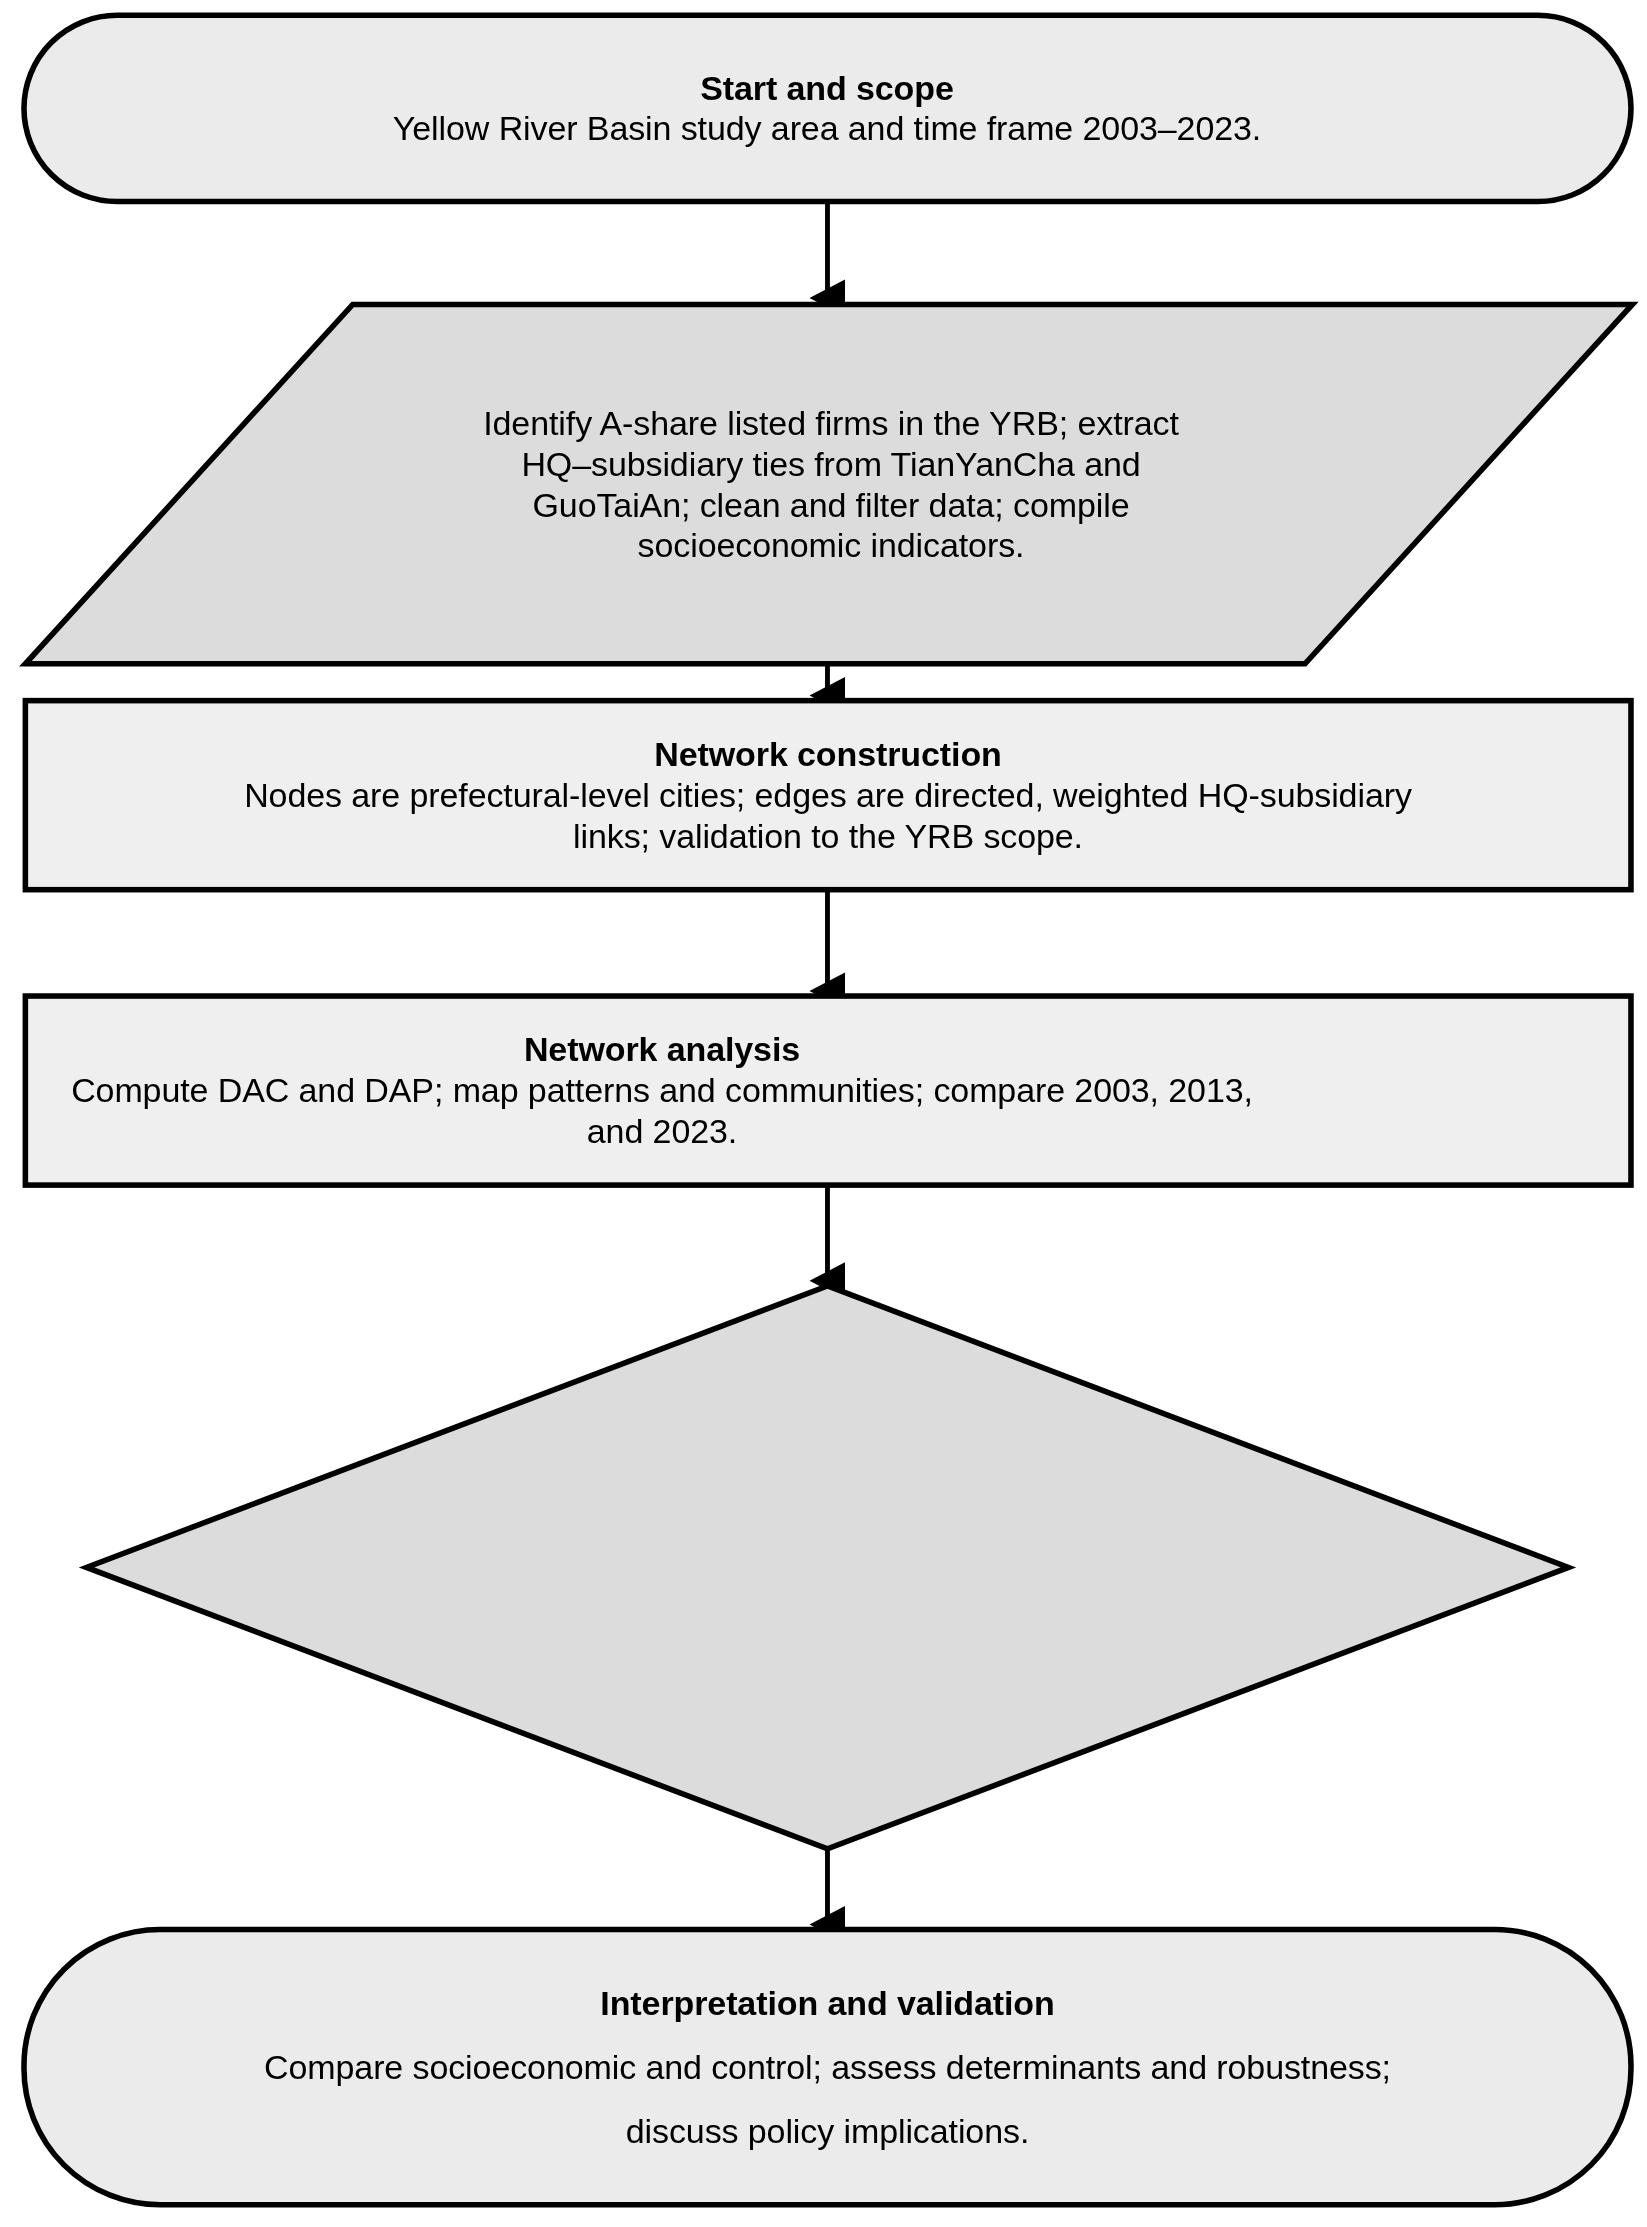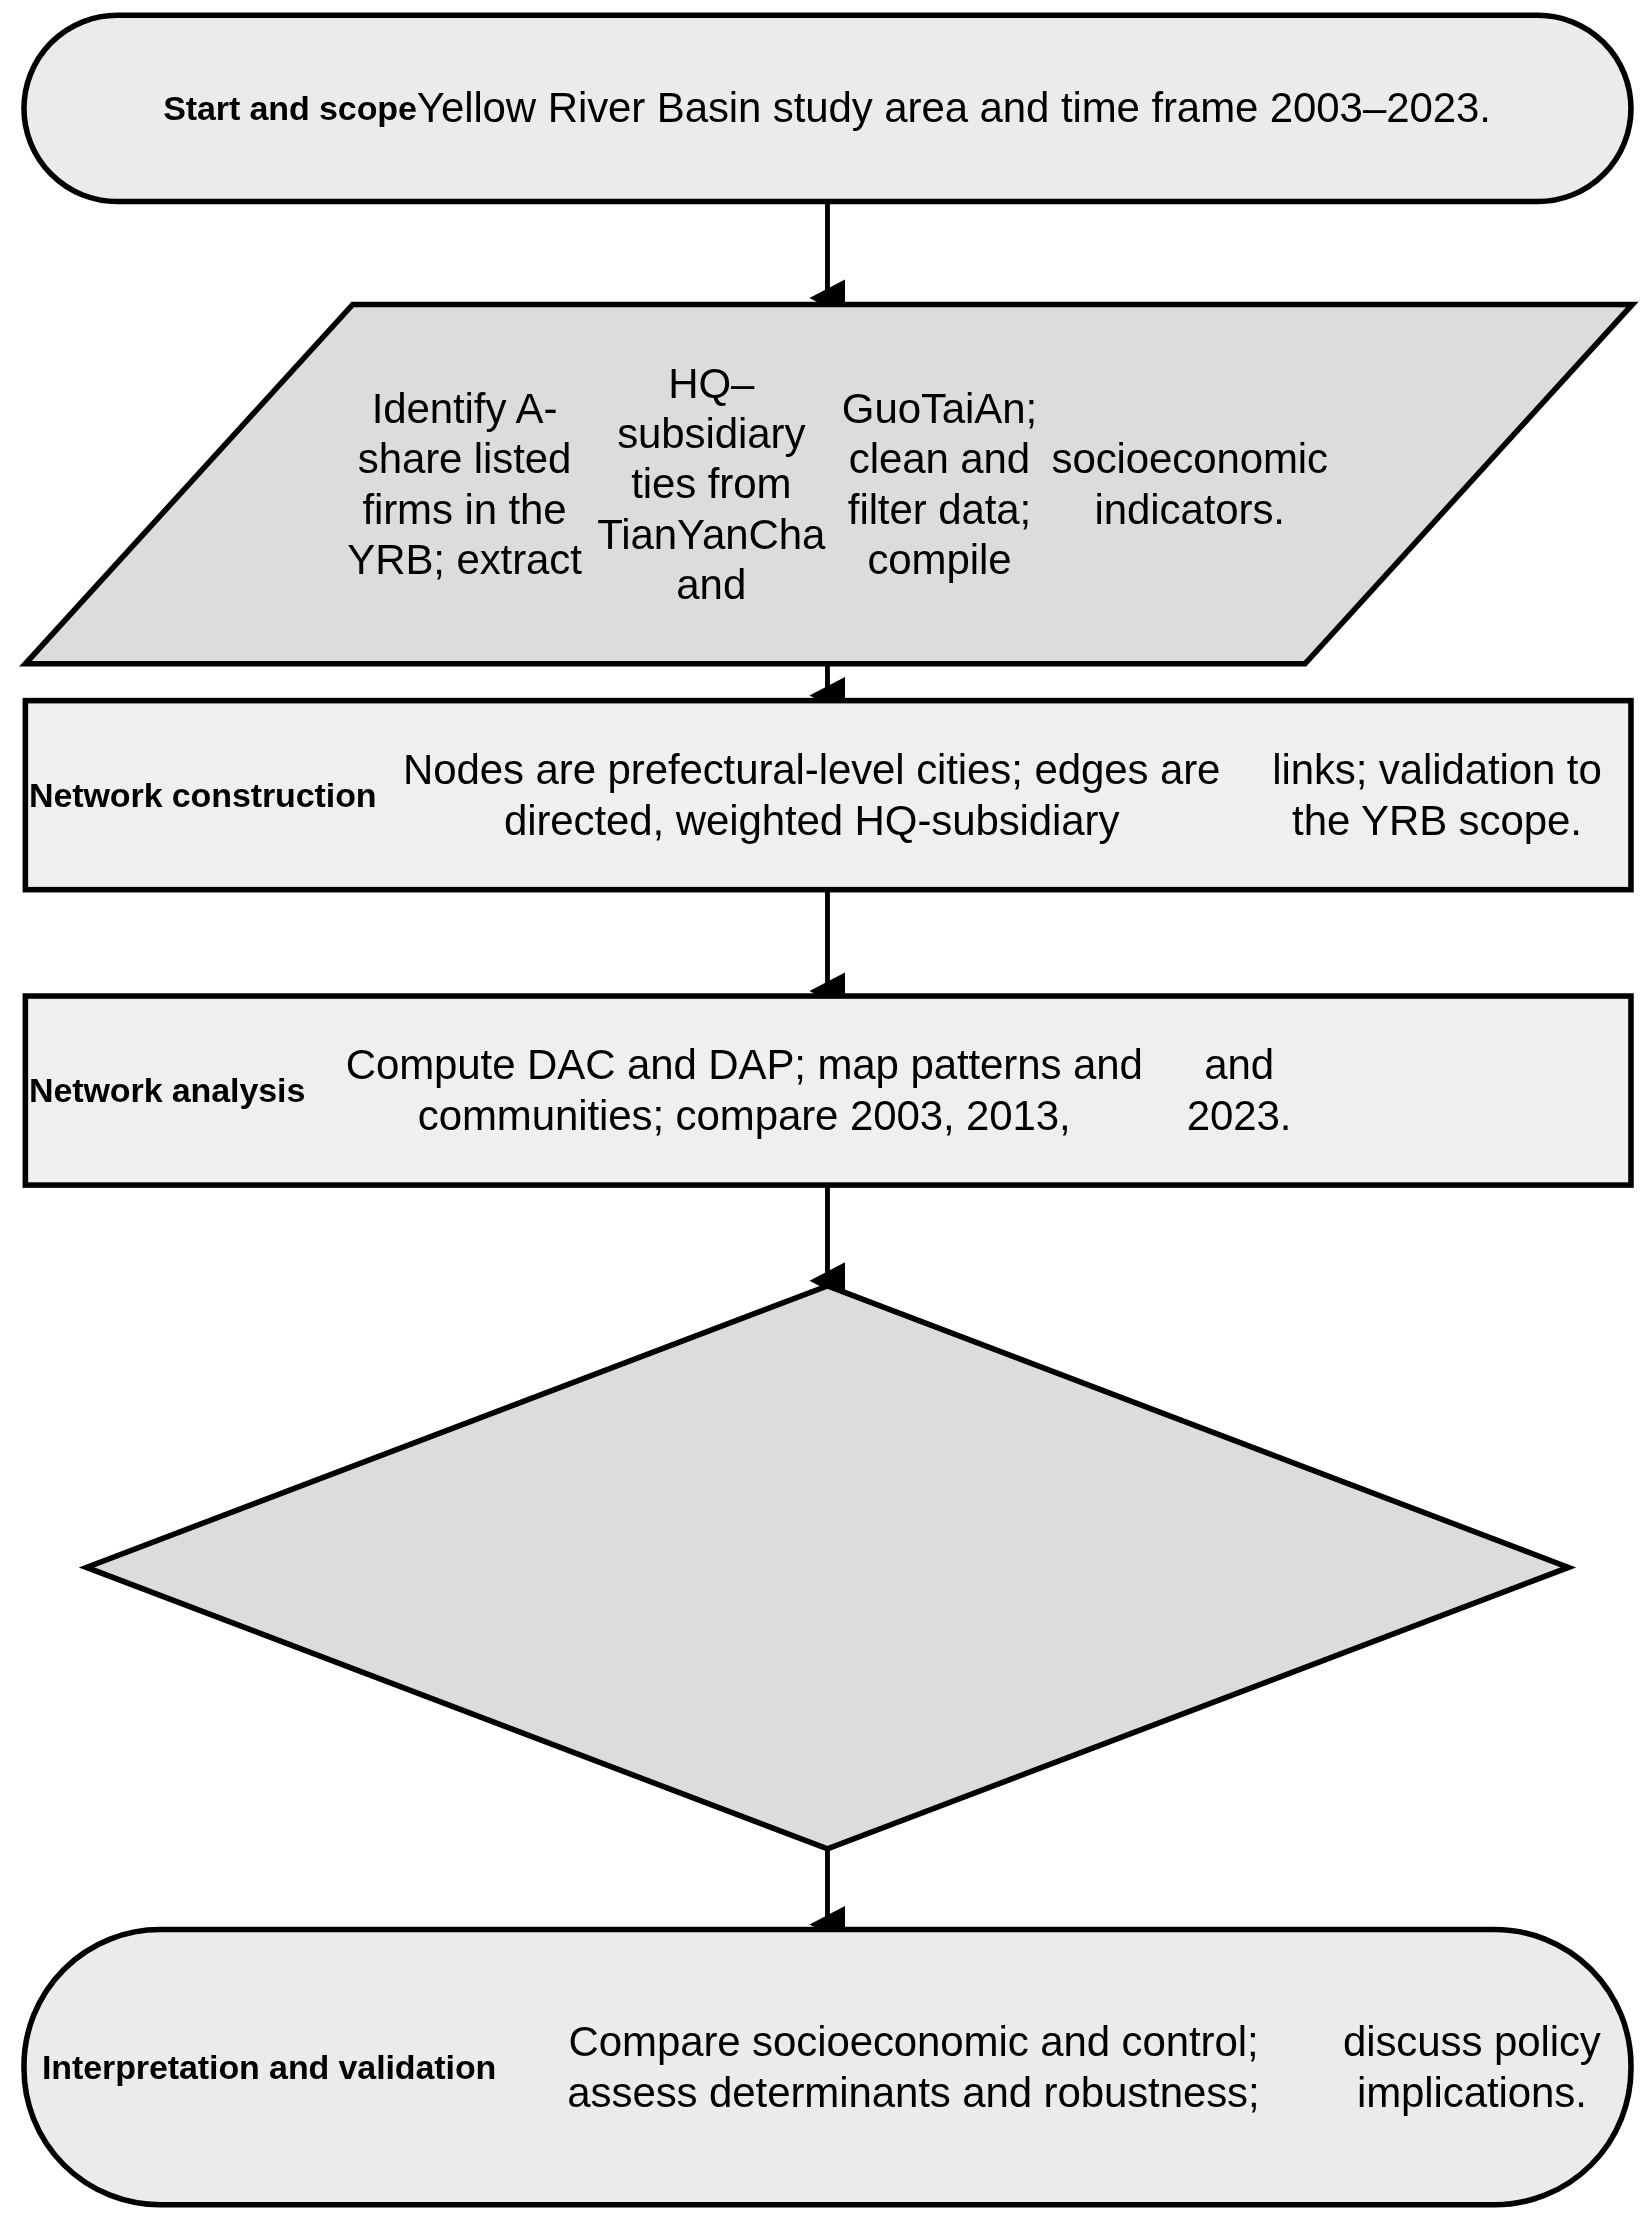--- a/index.html
+++ b/index.html
@@ -18,37 +18,37 @@
   svg.flow {
     position: absolute;
     top: 0;
     left: 0;
     width: 1648px;
     height: 2227px;
   }
   .node-text {
     position: absolute;
     display: flex;
-    flex-direction: row;
+    flex-direction: column;
     align-items: center;
     justify-content: center;
     text-align: center;
     color: #000000;
     pointer-events: none;
   }
   .node-title {
     font-weight: bold;
     font-size: 34px;
     line-height: 1.20;
     letter-spacing: -0.1px;
     white-space: nowrap;
   }
   .node-body {
     font-weight: normal;
-    font-size: 42px;
+    font-size: 34px;
     line-height: 1.20;
     letter-spacing: -0.1px;
   }
 </style>
 </head>
 <body>
 
 <div id="canvas">
 
   <svg class="flow" viewBox="0 0 2370 3204" xmlns="http://www.w3.org/2000/svg">

